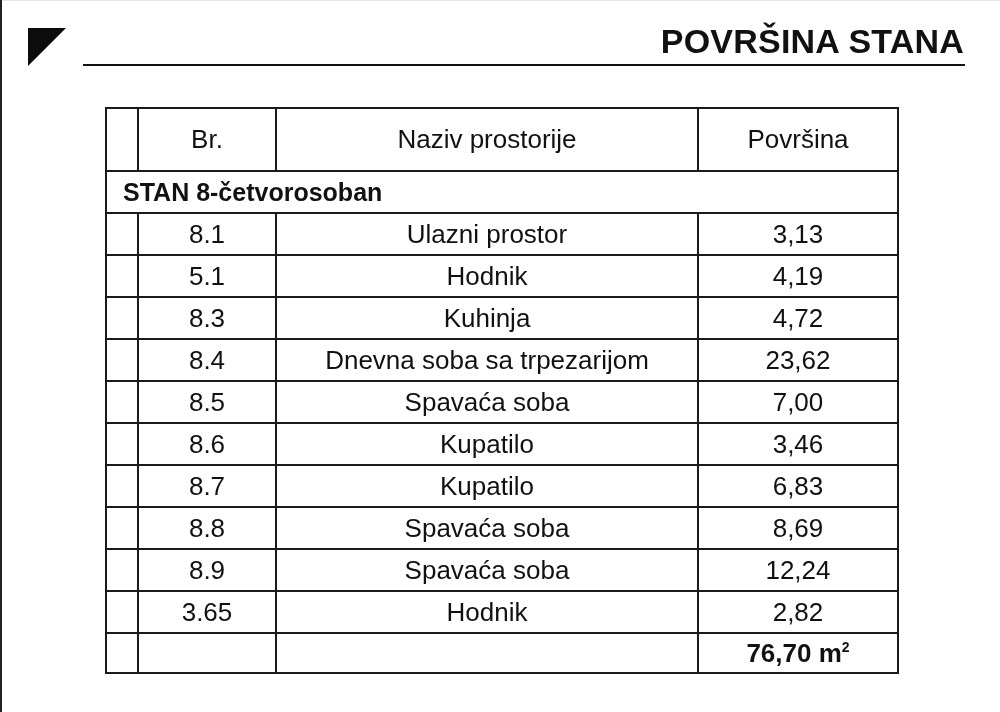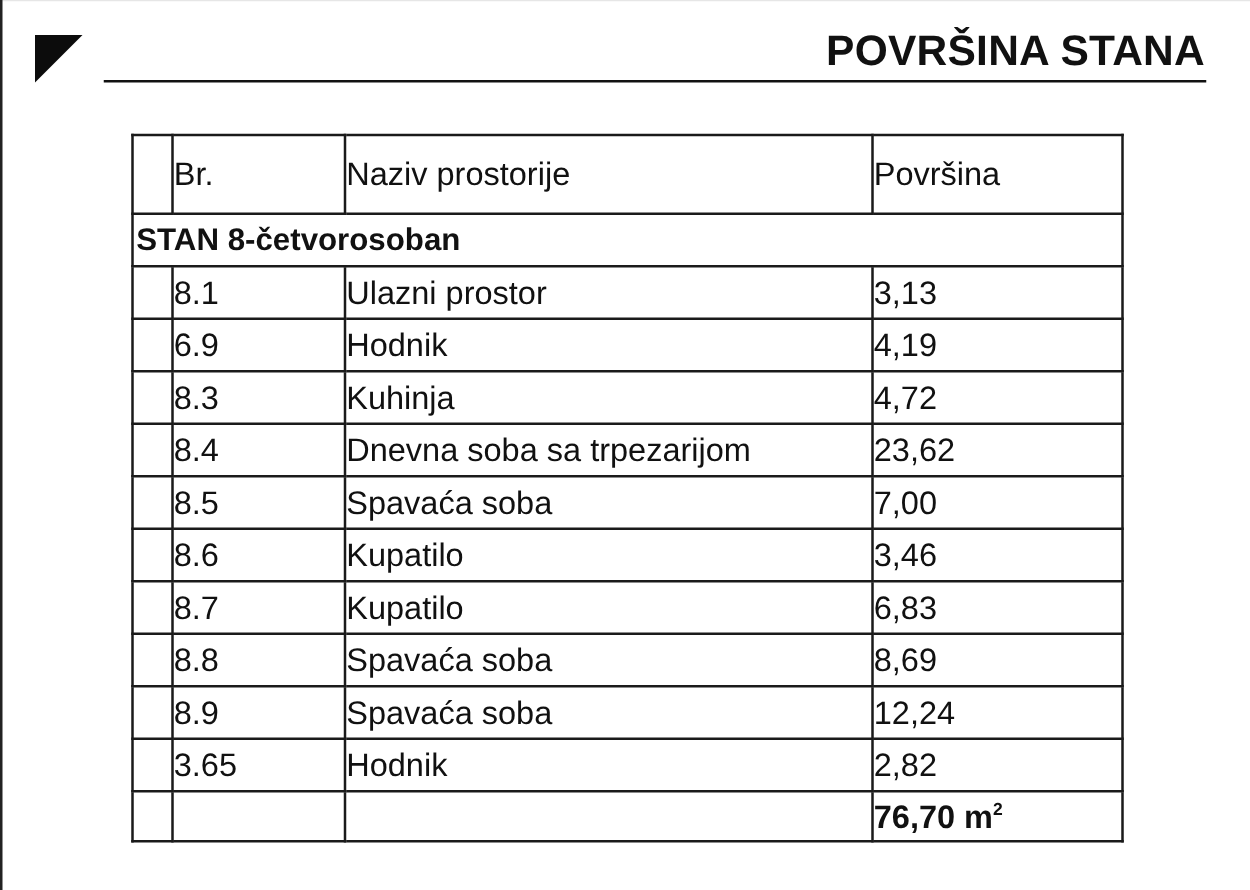--- a/index.html
+++ b/index.html
@@ -5,27 +5,27 @@
   html, body { margin:0; padding:0; }
   body { width:1000px; height:712px; background:#ffffff; position:relative; overflow:hidden;
          font-family:"Liberation Sans", sans-serif; color:#111; }
   .left-border { position:absolute; left:0; top:0; width:2px; height:712px; background:#222; }
   .top-border { position:absolute; left:0; top:0; width:1000px; height:1px; background:#e6e6e6; }
   .corner { position:absolute; left:28px; top:28px; width:0; height:0;
             border-top:38px solid #0c0c0c; border-right:38px solid transparent; }
   .title { position:absolute; right:36px; top:22px; font-size:34px; font-weight:bold; letter-spacing:0.2px; }
   .rule { position:absolute; left:83px; top:64px; width:882px; height:2px; background:#111; }
   table { position:absolute; left:105px; top:107px; border-collapse:collapse; }
-  td { border:2px solid #1a1a1a; padding:0; font-size:26px; text-align:left; vertical-align:middle; }
+  td { border:2px solid #1a1a1a; padding:0; font-size:26px; text-align:center; vertical-align:middle; }
   .c0 { width:30px; }
   .c1 { width:136px; }
   .c2 { width:420px;margin-left:36px; }
   .c3 { width:198px; }
   tr.hdr td { height:61px; }
-  tr.grp td { height:40px; text-align:left; padding-left:2px; font-weight:bold; font-size:25px; }
+  tr.grp td { height:40px; text-align:left; padding-left:16px; font-weight:bold; font-size:25px; }
   tr.row td { height:40px;margin-left:28px; }
   tr.tot td { height:38px; }
   .bold { font-weight:bold; }
   sup { font-size:14px; vertical-align:super; line-height:0; }
 </style>
 </head>
 <body>
 
 <div class="top-border"></div>
 <div class="left-border"></div>
@@ -45,21 +45,21 @@
     <td colspan="4">STAN 8-četvorosoban</td>
   </tr>
   <tr class="row">
     <td class="c0"></td>
     <td>8.1</td>
     <td>Ulazni prostor</td>
     <td>3,13</td>
   </tr>
   <tr class="row">
     <td class="c0"></td>
-    <td>6.9</td>
+    <td>5.1</td>
     <td>Hodnik</td>
     <td>4,19</td>
   </tr>
   <tr class="row">
     <td class="c0"></td>
     <td>8.3</td>
     <td>Kuhinja</td>
     <td>4,72</td>
   </tr>
   <tr class="row">

